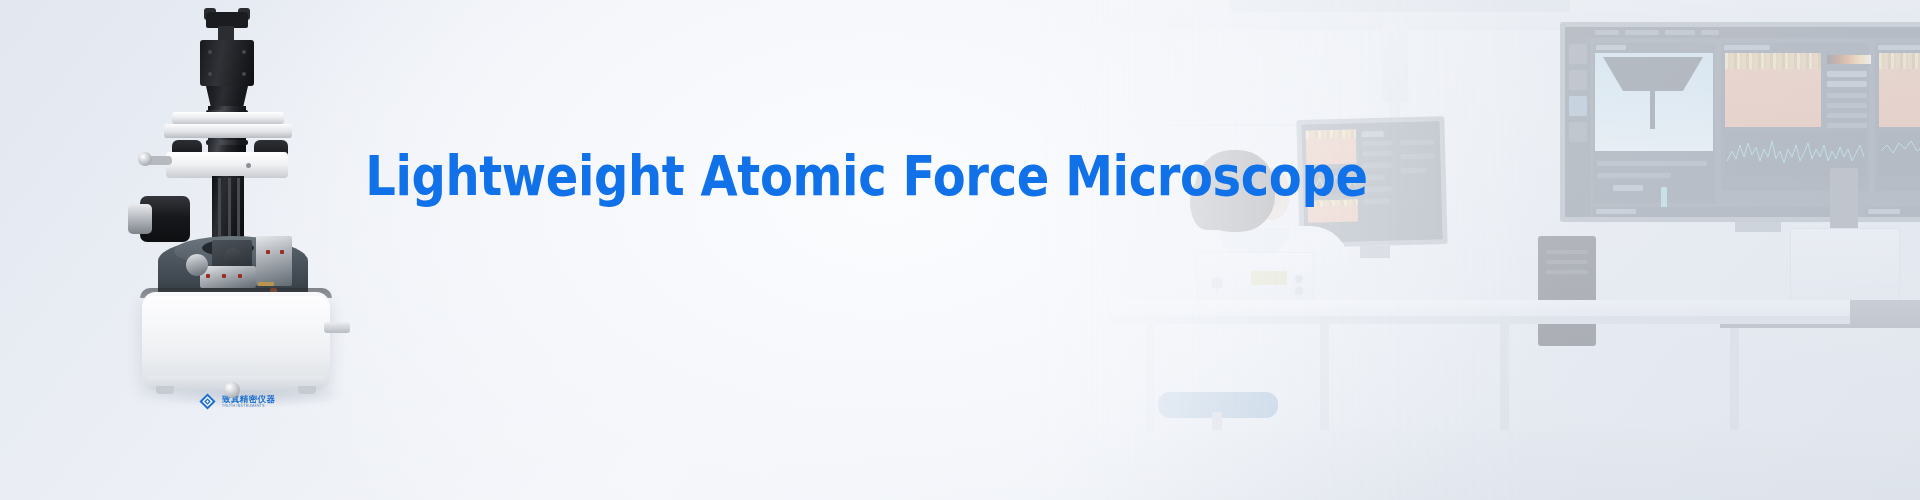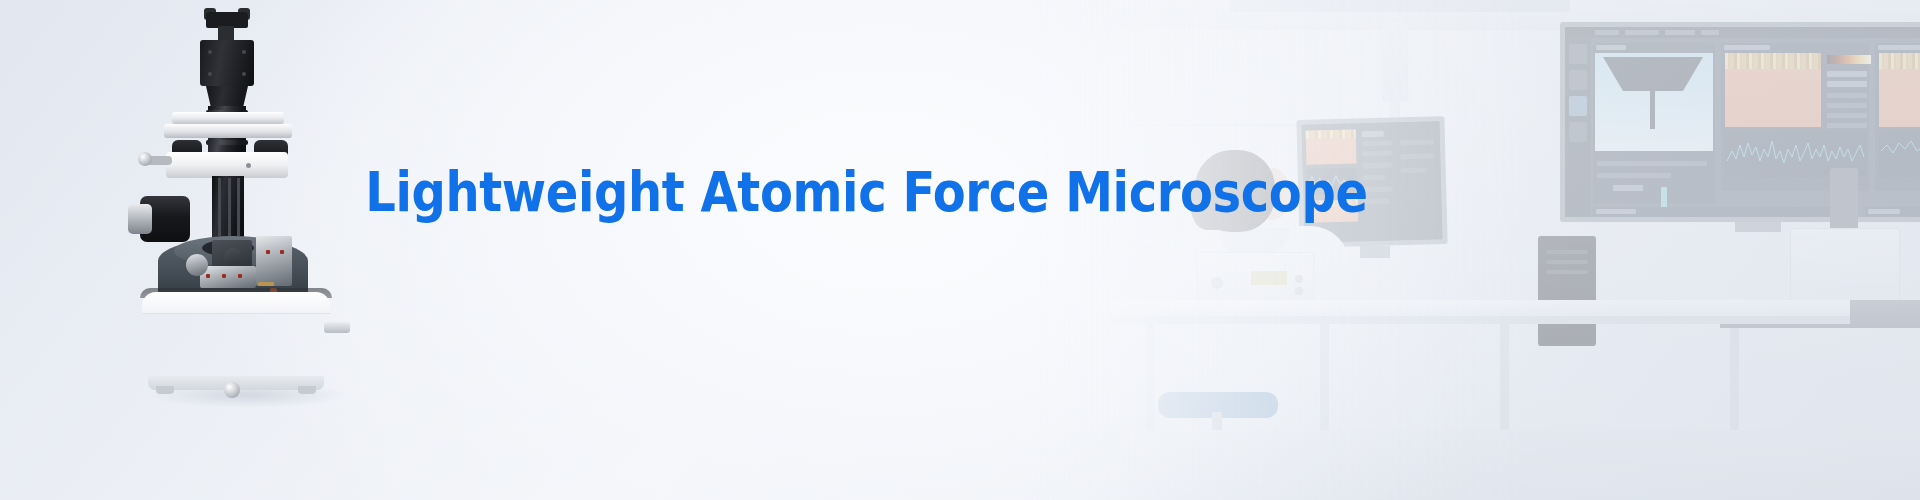--- a/index.html
+++ b/index.html
@@ -207,21 +207,21 @@
   .brand-text { display:flex; flex-direction:column; line-height:1; }
   .brand-cn { font-size:8.5px; font-weight:bold; color:#1b6fce; letter-spacing:.4px;
               font-family:"DejaVu Sans", sans-serif; white-space:nowrap; }
   .brand-en { font-size:3.4px; color:#4a79b5; letter-spacing:.35px; margin-top:1.5px;
               white-space:nowrap; transform:scale(1,0.95); transform-origin:left center; }
 
   .product-glow { position:absolute; left:20px; top:382px; width:200px; height:26px;
                   background:radial-gradient(ellipse at 50% 50%, rgba(150,162,180,0.30), rgba(150,162,180,0) 70%); }
 
   
-  .copy { position:absolute; left:352px; top:164px; width:880px; text-align:right; }
+  .copy { position:absolute; left:352px; top:148px; width:880px; text-align:right; }
   .headline {
     font-family:"DejaVu Sans Condensed","Liberation Sans Narrow","Liberation Sans", sans-serif;
     font-weight:bold;
     font-size:55px;
     line-height:1.04;
     letter-spacing:-0.4px;
     color:#1171e8;
     white-space:nowrap;
     transform:scaleX(0.97);
   }
@@ -453,20 +453,36 @@
     <div class="p-red" style="left:78px;top:274px;"></div>
     <div class="p-red" style="left:94px;top:274px;"></div>
     <div class="p-red" style="left:110px;top:274px;"></div>
     <div class="p-red" style="left:138px;top:250px;"></div>
     <div class="p-red" style="left:152px;top:250px;"></div>
     <div class="p-gold" style="left:130px;top:282px;width:16px;height:4px;"></div>
     <div class="p-orange"></div>
 
     <div class="p-base-lip"></div>
     <div class="p-base-top"></div>
+    <div class="p-base">
+      <div class="brand">
+        <div class="brand-mark">
+          <svg viewBox="0 0 40 40" width="19" height="19" aria-hidden="true">
+            <polygon points="20,3 37,20 20,37 3,20" fill="#1b6fce"></polygon>
+            <polygon points="20,9 31,20 20,31 9,20" fill="#ffffff"></polygon>
+            <polygon points="20,13 27,20 20,27 13,20" fill="#1b6fce"></polygon>
+            <polygon points="20,17 23,20 20,23 17,20" fill="#ffffff"></polygon>
+          </svg>
+        </div>
+        <div class="brand-text">
+          <span class="brand-cn">致真精密仪器</span>
+          <span class="brand-en">TRUTH INSTRUMENTS</span>
+        </div>
+      </div>
+    </div>
     <div class="p-base-shadow"></div>
     <div class="p-foot-l"></div>
     <div class="p-foot-r"></div>
     <div class="p-side-rod"></div>
     <div class="p-front-knob"></div>
   </div>
 
   <div class="copy">
     <div class="headline">Lightweight Atomic Force Microscope</div>
   </div>

